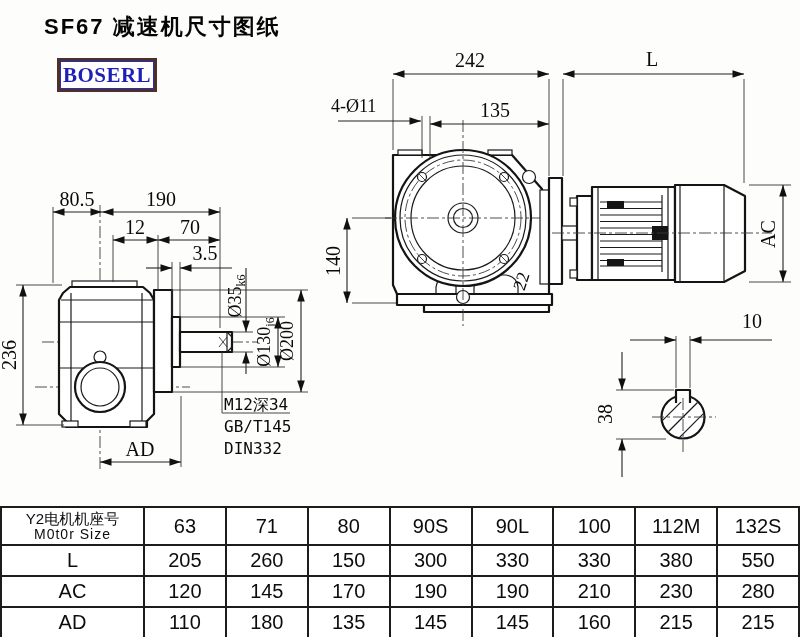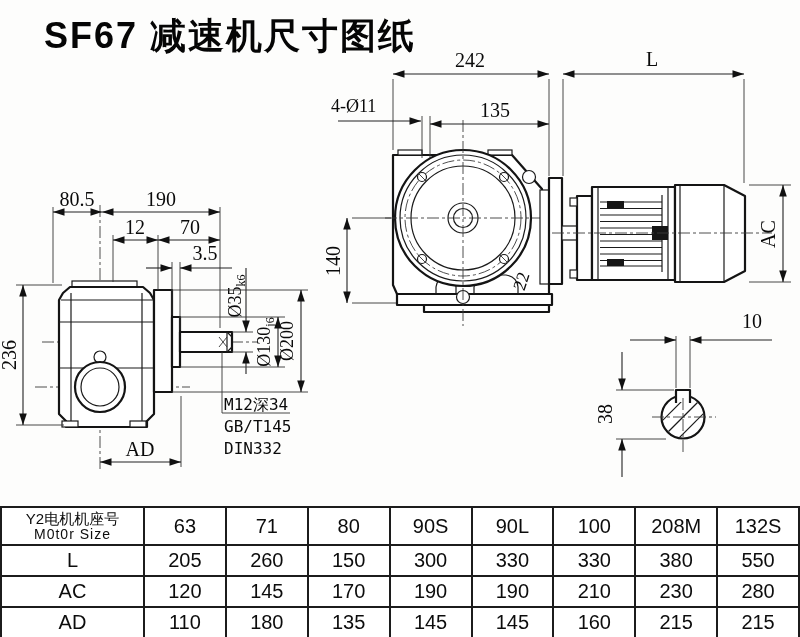--- a/index.html
+++ b/index.html
@@ -1,18 +1,18 @@
 <!DOCTYPE html>
 <html><head>
 <meta charset="utf-8">
 <style>
   html,body{margin:0;padding:0;background:#e8e8e8;}
   .page{position:relative;width:800px;height:637px;background:#fdfdfc;overflow:hidden;
         font-family:"Liberation Sans",sans-serif;color:#0a0a0a;}
-  .title{position:absolute;left:44px;top:12px;font-size:36px;font-weight:700;
+  .title{position:absolute;left:44px;top:12px;font-size:22px;font-weight:700;
          letter-spacing:2px;color:#050505;white-space:nowrap;}
   .logo{position:absolute;left:57px;top:58px;width:100px;height:34px;
         border:3px solid #4e3026;box-sizing:border-box;background:#fff;
         display:flex;align-items:center;justify-content:center;}
   .logo-inner{width:92px;height:26px;border:1px solid #2a2ac4;display:flex;
         align-items:center;justify-content:center;}
   .logo-text{font-family:"Liberation Serif",serif;font-weight:700;font-size:21px;
         color:#1f1fb4;letter-spacing:0.5px;line-height:1;}
   svg{position:absolute;left:0;top:0;}
   .out{stroke:#141414;stroke-width:2.2;fill:none;stroke-linejoin:round;}
@@ -38,20 +38,25 @@
   .hdr-cn{font-size:15px;line-height:1.15;}
   .hdr-en{font-size:14px;font-family:Liberation Sans, sans-serif;letter-spacing:1px;line-height:1.1;}
 </style>
 </head>
 <body>
 
 <div class="page">
 
   <div class="title">SF67 减速机尺寸图纸</div>
 
+  <div class="logo">
+    <div class="logo-inner">
+      <span class="logo-text">BOSERL</span>
+    </div>
+  </div>
 
   <svg width="800" height="505" viewBox="0 0 800 505">
     <defs>
       <marker id="arwE" markerUnits="userSpaceOnUse" markerWidth="14" markerHeight="10" refX="12.5" refY="5" orient="auto">
         <path d="M1,1.2 L12.5,5 L1,8.8 Z" fill="#111"></path>
       </marker>
       <marker id="arwS" markerUnits="userSpaceOnUse" markerWidth="14" markerHeight="10" refX="1.5" refY="5" orient="auto">
         <path d="M13,1.2 L1.5,5 L13,8.8 Z" fill="#111"></path>
       </marker>
       <clipPath id="boreClip">
@@ -272,21 +277,21 @@
       <th>
         <div class="hdr-cn">Y2电机机座号</div>
         <div class="hdr-en">M0t0r Size</div>
       </th>
       <th>63</th>
       <th>71</th>
       <th>80</th>
       <th>90S</th>
       <th>90L</th>
       <th>100</th>
-      <th>208M</th>
+      <th>112M</th>
       <th>132S</th>
     </tr>
     <tr class="row">
       <th>L</th>
       <td>205</td>
       <td>260</td>
       <td>150</td>
       <td>300</td>
       <td>330</td>
       <td>330</td>

